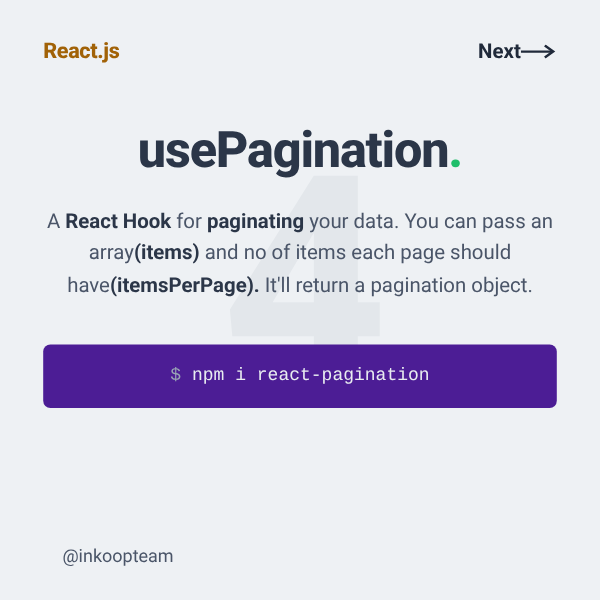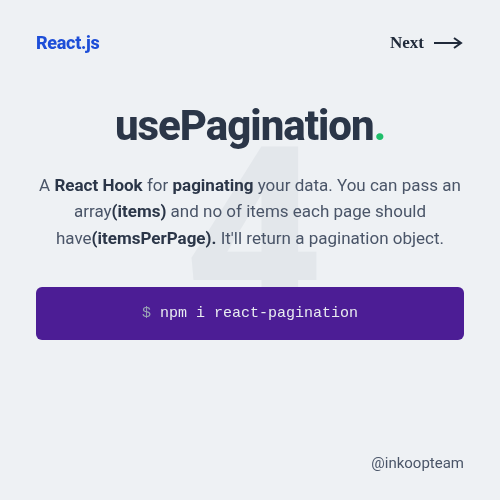--- a/index.html
+++ b/index.html
@@ -16,30 +16,28 @@
       position: relative;
       overflow: hidden;
     }
     .header {
       display: flex;
       justify-content: space-between;
       align-items: center;
       margin-bottom: 48px;
     }
     .brand {
-      color: #1d4ed8;
+      color: #a16207;
       font-weight: 800;
       font-size: 18px;
       letter-spacing: -0.3px;
     }
     .next-group {
       display: flex;
       align-items: center;
-      gap: 10px;
-      font-family: Liberation Serif, serif;
     }
     .next-label {
       color: #202a3a;
       font-weight: 700;
       font-size: 17px;
     }
     .arrow-icon {
       display: inline-flex;
       align-items: center;
     }
@@ -88,24 +86,24 @@
       border-radius: 6px;
       font-family: "SFMono-Regular", Consolas, "Liberation Mono", Menlo, monospace;
       font-size: 15px;
     }
     .code-block .prompt {
       color: #9aa5b5;
     }
     .footer {
       position: absolute;
       bottom: 28px;
-      left: 24px;
+      left: 52px;
       right: 36px;
       display: flex;
-      justify-content: flex-end;
+      justify-content: flex-start;
       font-size: 15px;
       color: #4a5568;
     }
   </style>
 </head>
 <body>
 
 <div class="header">
   <div class="brand">React.js</div>
   <div class="next-group">

